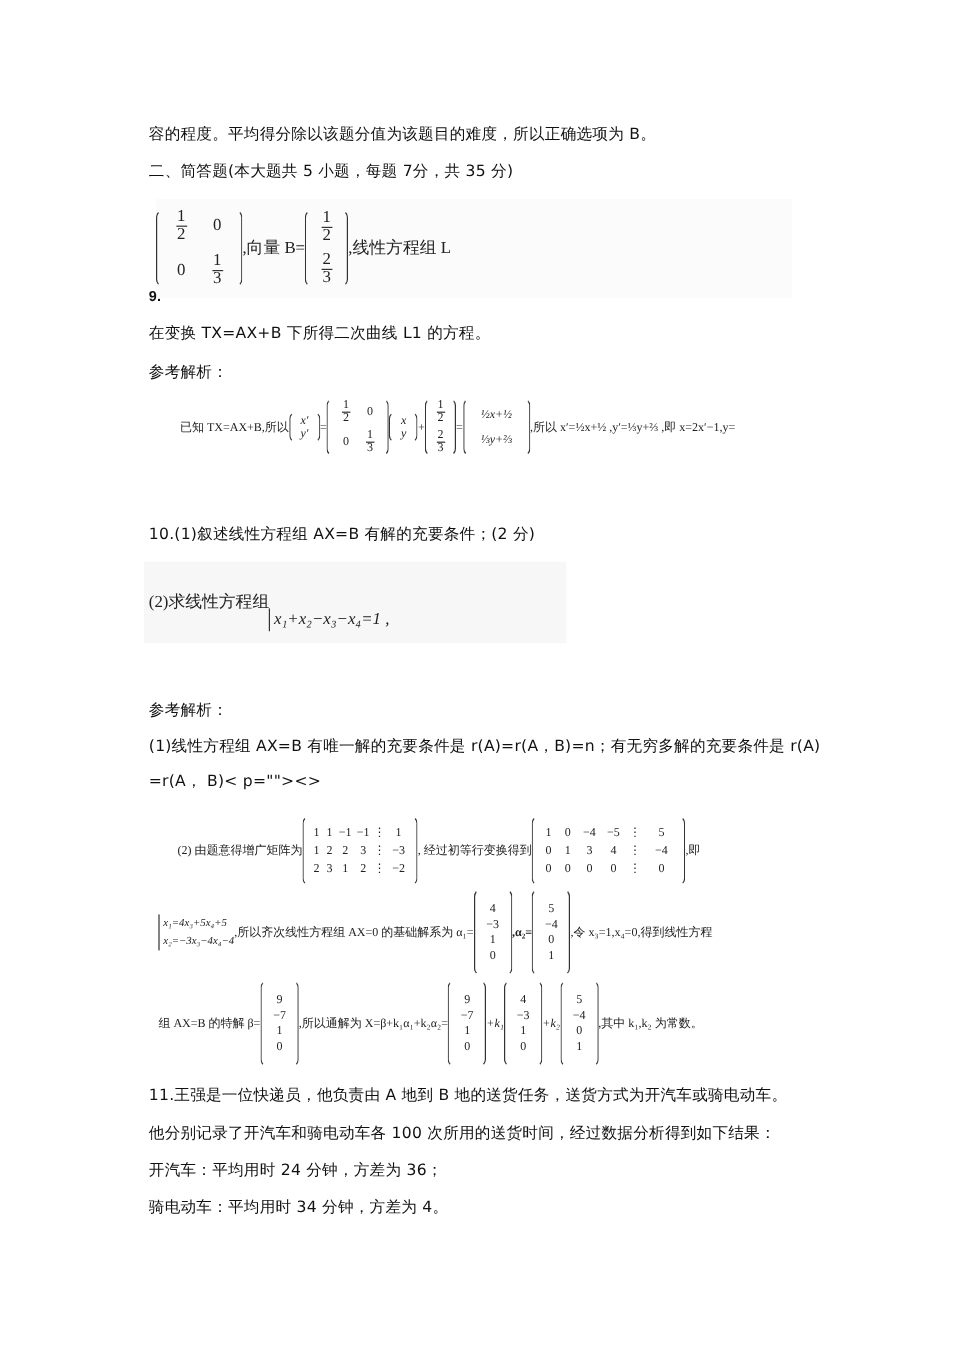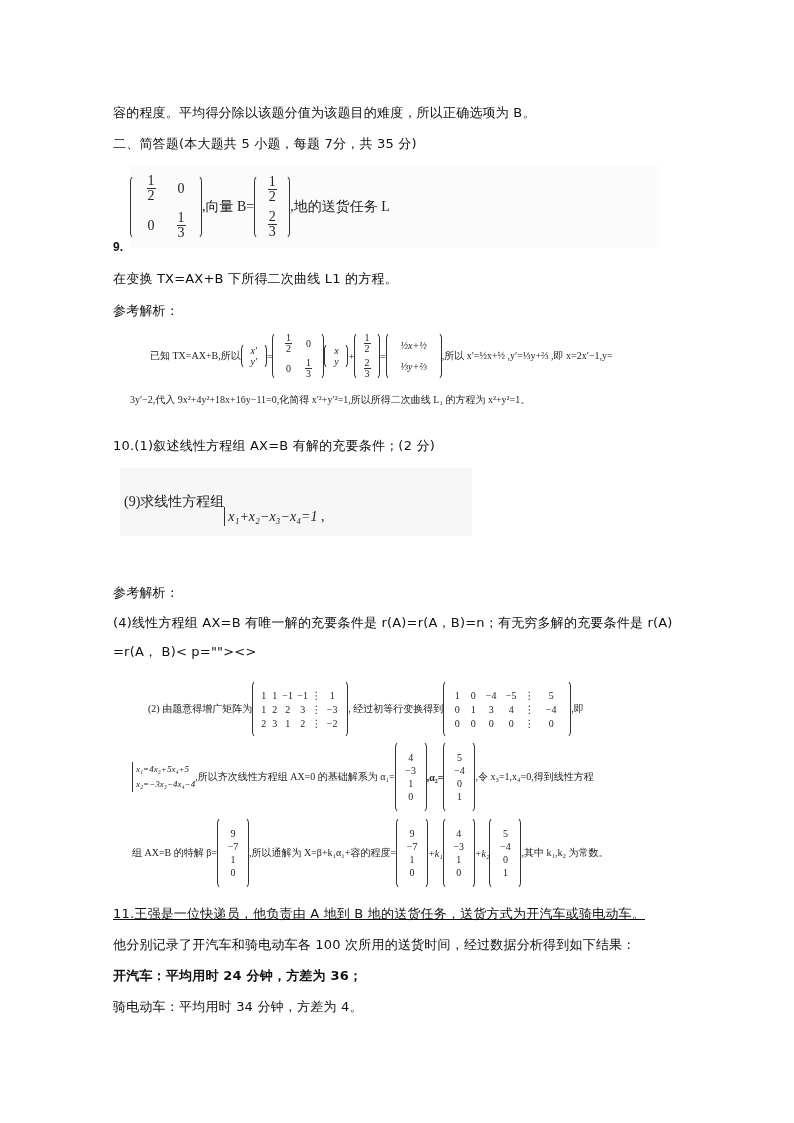--- a/index.html
+++ b/index.html
@@ -1,18 +1,18 @@
 <!DOCTYPE html>
 <html><head>
 <meta charset="utf-8">
 <style>
   html, body { margin: 0; padding: 0; background: #ffffff; }
   body { width: 794px; height: 1123px; position: relative; overflow: hidden;
          font-family: "DejaVu Sans", "Liberation Sans", sans-serif; color: #111; }
-  .line { position: absolute; left: 113px; font-size: 13px; line-height: 18px; white-space: nowrap; letter-spacing: 0.2px; }
+  .line { position: absolute; left: 124px; font-size: 13px; line-height: 18px; white-space: nowrap; letter-spacing: 0.2px; }
   .b { font-weight: bold; font-family: "Liberation Sans", sans-serif; }
   .img-box { position: absolute; background: #fbfbfb; }
   .math { font-family: "Liberation Serif", "DejaVu Serif", serif; color: #222; white-space: nowrap; }
   .it { font-style: italic; }
   .bi { font-weight: bold; }
   .mat { display: inline-flex; align-items: center; vertical-align: middle; position: relative; }
   .paren { display: inline-block; border: 1.2px solid #333; border-top-color: transparent; border-bottom-color: transparent; }
   .lp { border-right: none; border-radius: 10px 0 0 10px; width: 5px; }
   .rp { border-left: none; border-radius: 0 10px 10px 0; width: 5px; }
   .grid { display: inline-grid; text-align: center; align-items: center; }
@@ -53,21 +53,21 @@
             <span class="n">1</span>
             <span>2</span>
           </span>
         <span class="frac">
             <span class="n">2</span>
             <span>3</span>
           </span>
       </span>
       <span class="paren rp" style="height:62px;"></span>
     </span>
-    <span>,地的送货任务 L</span>
+    <span>,线性方程组 L</span>
   </div>
 </div>
 <div class="line b" style="top:238px; font-size:12px;">9.</div>
 
 <div class="line" style="top:270px;">在变换 TX=AX+B 下所得二次曲线 L1 的方程。</div>
 <div class="line" style="top:302px;">参考解析：</div>
 
 <div class="img-box" style="left:120px; top:330px; width:560px; height:80px; background:#fff;">
   <div class="math" style="position:absolute; left:30px; top:0; font-size:10px; display:flex; align-items:center; height:52px;">
     <span>已知 TX=AX+B,所以</span>
@@ -120,35 +120,34 @@
     <span class="mat">
       <span class="paren lp" style="height:46px;"></span>
       <span class="grid it" style="grid-template-columns:44px; row-gap:10px;">
         <span>½x+½</span>
         <span>⅓y+⅔</span>
       </span>
       <span class="paren rp" style="height:46px;"></span>
     </span>
     <span>,所以 x′=½x+½ ,y′=⅓y+⅔ ,即 x=2x′−1,y=</span>
   </div>
-  <div class="math" style="position:absolute; left:10px; top:63px; font-size:10px;">3y′−2,代入 9x²+4y²+18x+16y−11=0,化简得 x′²+y′²=1,所以所得二次曲线 L₁ 的方程为 x²+y²=1。</div>
 </div>
 
 <div class="line" style="top:437px;">10.(1)叙述线性方程组 AX=B 有解的充要条件；(2 分)</div>
 <div class="img-box" style="left:120px; top:468px; width:352px; height:68px; background:#f7f7f7;">
   <div class="math" style="position:absolute; left:4px; top:4px; font-size:14px; display:flex; align-items:center; height:60px;">
-    <span>(9)求线性方程组</span>
+    <span>(2)求线性方程组</span>
     <span class="brace" style="line-height:19px;margin-top:28px;">
       <div class="it">x₁+x₂−x₃−x₄=1 ,</div>
     </span>
   </div>
 </div>
 
 <div class="line" style="top:584px;">参考解析：</div>
-<div class="line" style="top:614px;">(4)线性方程组 AX=B 有唯一解的充要条件是 r(A)=r(A，B)=n；有无穷多解的充要条件是 r(A)</div>
+<div class="line" style="top:614px;">(1)线性方程组 AX=B 有唯一解的充要条件是 r(A)=r(A，B)=n；有无穷多解的充要条件是 r(A)</div>
 <div class="line" style="top:643px;">=r(A， B)&lt; p=""&gt;&lt;&gt;</div>
 
 <div class="img-box" style="left:120px; top:676px; width:560px; height:215px; background:#fff;">
 
   <div class="math" style="position:absolute; left:28px; top:2px; font-size:10px; display:flex; align-items:center; height:62px;">
     <span>(2) 由题意得增广矩阵为</span>
     <span class="mat">
       <span class="paren lp" style="height:56px;"></span>
       <span class="grid" style="grid-template-columns:11px 11px 15px 15px 12px 20px; row-gap:3px;">
         <span>1</span>
@@ -235,21 +234,21 @@
     <span class="mat">
       <span class="paren lp" style="height:70px;"></span>
       <span class="grid" style="grid-template-columns:20px; row-gap:2px;">
         <span>9</span>
           <span>−7</span>
           <span>1</span>
           <span>0</span>
       </span>
       <span class="paren rp" style="height:70px;"></span>
     </span>
-    <span>,所以通解为 X=β+k₁α₁+容的程度=</span>
+    <span>,所以通解为 X=β+k₁α₁+k₂α₂=</span>
     <span class="mat">
       <span class="paren lp" style="height:70px;"></span>
       <span class="grid" style="grid-template-columns:20px; row-gap:2px;">
         <span>9</span>
           <span>−7</span>
           <span>1</span>
           <span>0</span>
       </span>
       <span class="paren rp" style="height:70px;"></span>
     </span>
@@ -272,16 +271,16 @@
           <span>−4</span>
           <span>0</span>
           <span>1</span>
       </span>
       <span class="paren rp" style="height:70px;"></span>
     </span>
     <span>,其中 k₁,k₂ 为常数。</span>
   </div>
 </div>
 
-<div class="line" style="top:905px;text-decoration:underline;">11.王强是一位快递员，他负责由 A 地到 B 地的送货任务，送货方式为开汽车或骑电动车。</div>
+<div class="line" style="top:905px;">11.王强是一位快递员，他负责由 A 地到 B 地的送货任务，送货方式为开汽车或骑电动车。</div>
 <div class="line" style="top:936px;">他分别记录了开汽车和骑电动车各 100 次所用的送货时间，经过数据分析得到如下结果：</div>
-<div class="line" style="top:967px;font-weight:bold;">开汽车：平均用时 24 分钟，方差为 36；</div>
+<div class="line" style="top:967px;">开汽车：平均用时 24 分钟，方差为 36；</div>
 <div class="line" style="top:998px;">骑电动车：平均用时 34 分钟，方差为 4。</div>
 
 </body></html>

